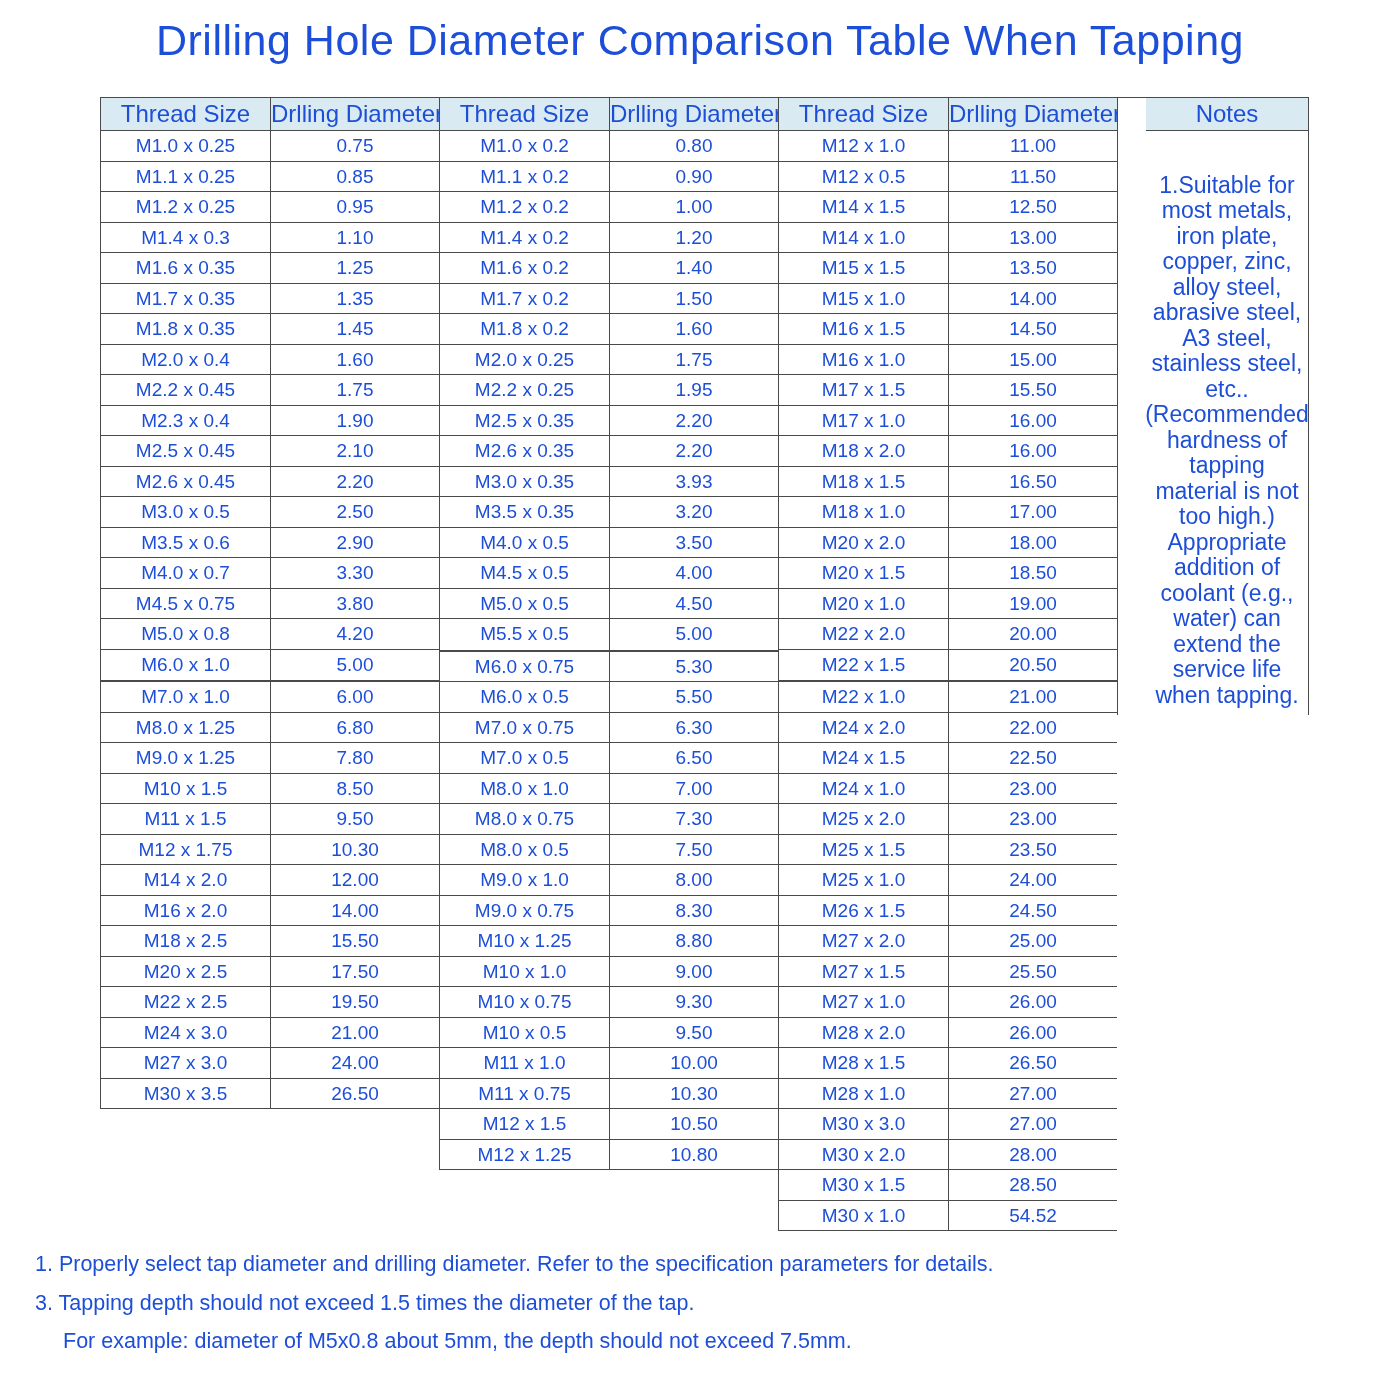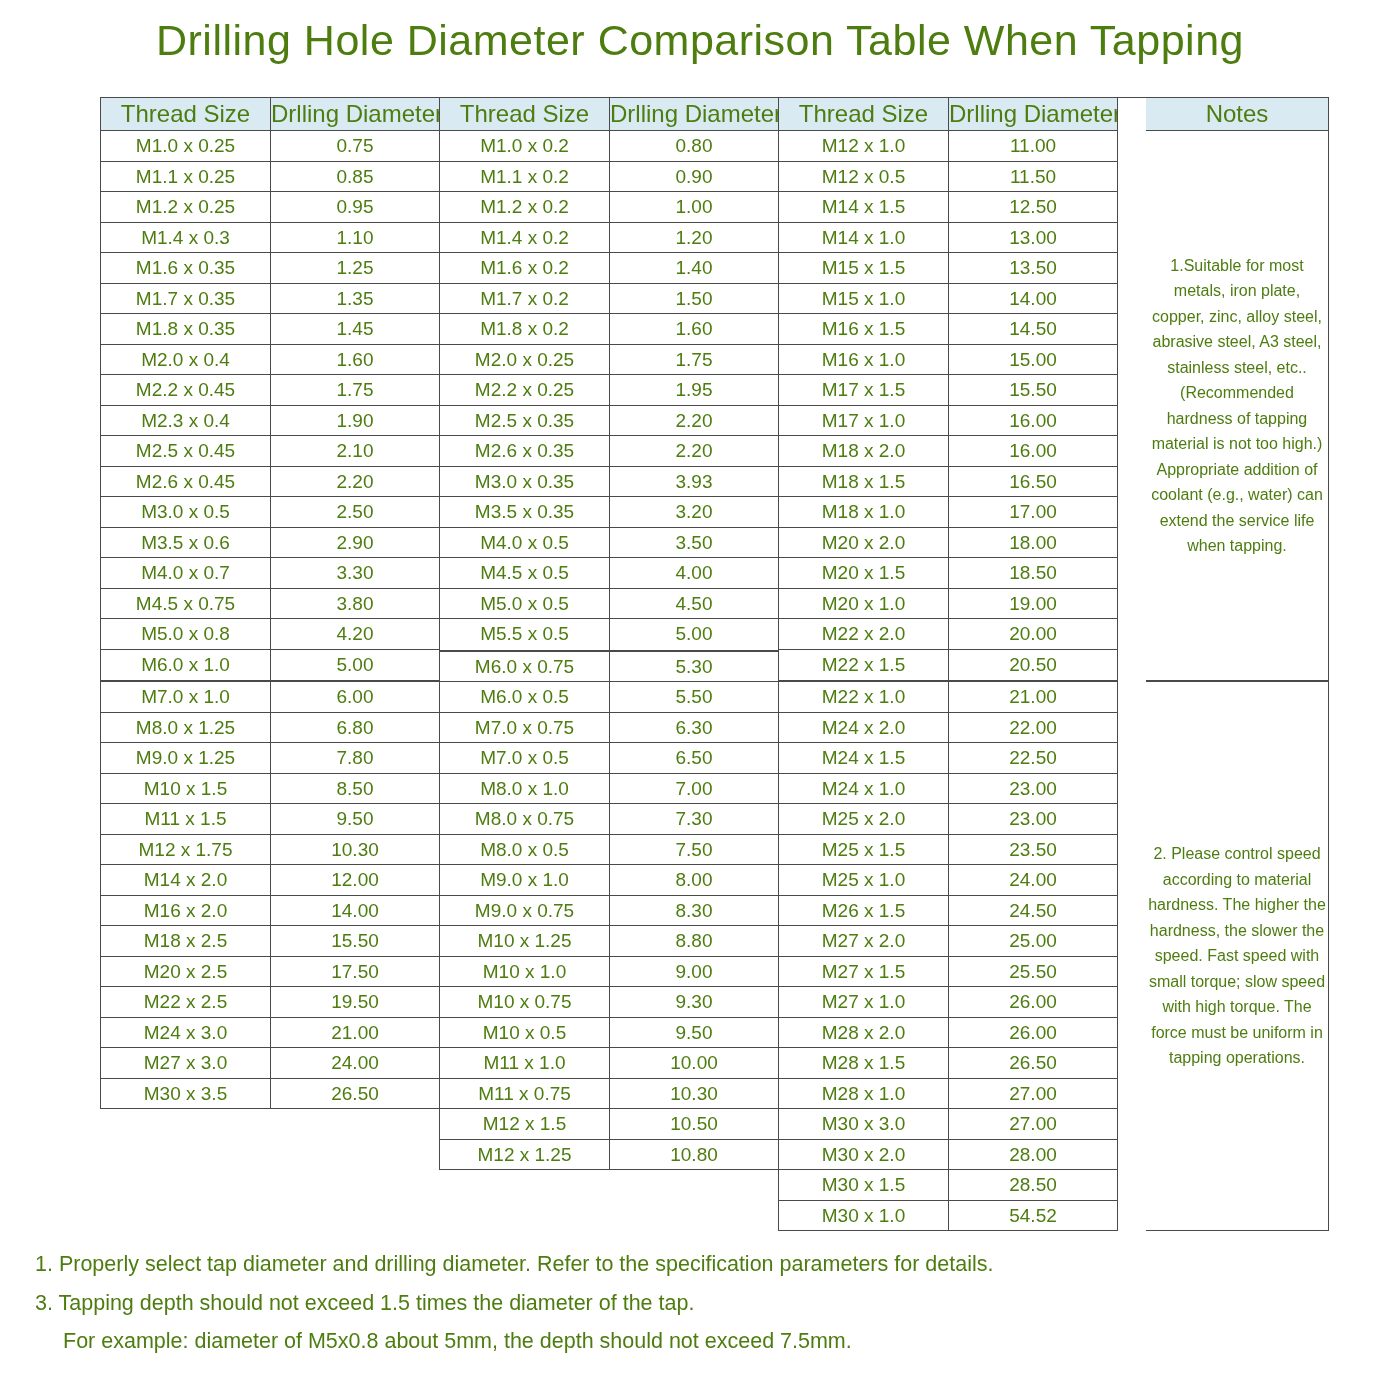--- a/index.html
+++ b/index.html
@@ -1,19 +1,19 @@
 <!DOCTYPE html>
 <html><head>
 <meta charset="utf-8">
 <style>
   * { margin:0; padding:0; box-sizing:border-box; }
   html,body { background:#ffffff; }
   .page {
     position:relative; width:1400px; height:1400px; background:#ffffff;
-    font-family:"Liberation Sans", sans-serif; color:#4d7c0f; overflow:hidden;
+    font-family:"Liberation Sans", sans-serif; color:#1d4ed8; overflow:hidden;
   }
   .title {
     position:absolute; top:16px; left:0; width:100%;
     text-align:center; font-size:43px; font-weight:400; letter-spacing:0.5px;
   }
   .table-wrap {
     position:absolute; left:100px; top:97px;
     display:flex; align-items:flex-start;
   }
   .tgroup { border-left:1px solid #4a4a4a; border-top:1px solid #4a4a4a; }
@@ -23,27 +23,28 @@
     border-bottom:1px solid #4a4a4a; overflow:hidden; white-space:nowrap;
   }
   .thread { width:170px; border-right:1px solid #4a4a4a; }
   .dia { width:168px; }
   .hcell {
     height:33px; line-height:31px; background:#d9eaf3; font-size:24px;
   }
   .sect-top .trow:last-child .cell { border-bottom:none; }
   .sect-bottom { border-top:2px solid #4a4a4a; }
   .notes-group {
-    width:212px; border-right:1px solid #4a4a4a;padding-left:28px;
+    width:192px; border-right:1px solid #4a4a4a;padding-left:28px;
   }
   .notes-group .hcell { width:100%; }
   .note-cell {
     width:100%; height:549px; display:flex; align-items:center; justify-content:center;
-    text-align:center; font-size:16px; line-height:25.5px; padding:0 1px;
+    text-align:center; font-size:23px; line-height:25.5px; padding:0 1px;
     white-space:normal;
+    margin-top:35px;
   }
   .note-cell.note2 { height:551px; border-top:2px solid #4a4a4a; border-bottom:1px solid #4a4a4a; }
   .note-cell.note1 { border-bottom:none; }
   .footnotes {
     position:absolute; left:35px; top:1252px; width:1340px; font-size:21.5px;
   }
   .footnote-line { margin-bottom:13.5px; white-space:nowrap; }
   .footnote-line.indented { padding-left:28px; }
 </style>
 </head>
@@ -492,21 +493,20 @@
           <div class="trow">
             <div class="cell thread">M30 x 1.0</div>
             <div class="cell dia">54.52</div>
           </div>
         </div>
     </div>
 
     <div class="tgroup notes-group">
       <div class="hcell">Notes</div>
       <div class="note-cell note1">1.Suitable for most metals, iron plate, copper, zinc, alloy steel, abrasive steel, A3 steel, stainless steel, etc..(Recommended hardness of tapping material is not too high.) Appropriate addition of coolant (e.g., water) can extend the service life when tapping.</div>
-      <div class="note-cell note2">2. Please control speed according to material hardness. The higher the hardness, the slower the speed. Fast speed with small torque; slow speed with high torque. The force must be uniform in tapping operations.</div>
     </div>
 
   </div>
 
   <div class="footnotes">
     <div class="footnote-line">1. Properly select tap diameter and drilling diameter. Refer to the specification parameters for details.</div>
     <div class="footnote-line">3. Tapping depth should not exceed 1.5 times the diameter of the tap.</div>
     <div class="footnote-line indented">For example: diameter of M5x0.8 about 5mm, the depth should not exceed 7.5mm.</div>
   </div>
 

